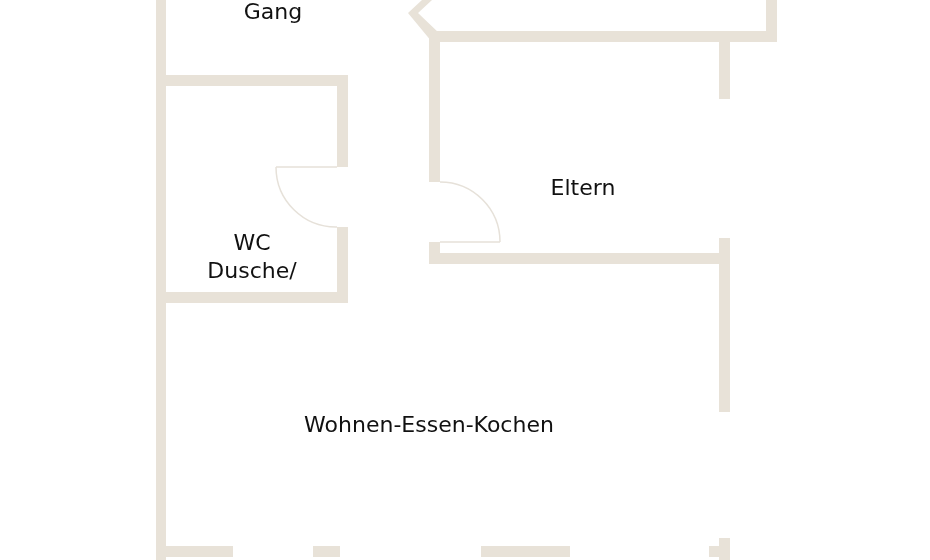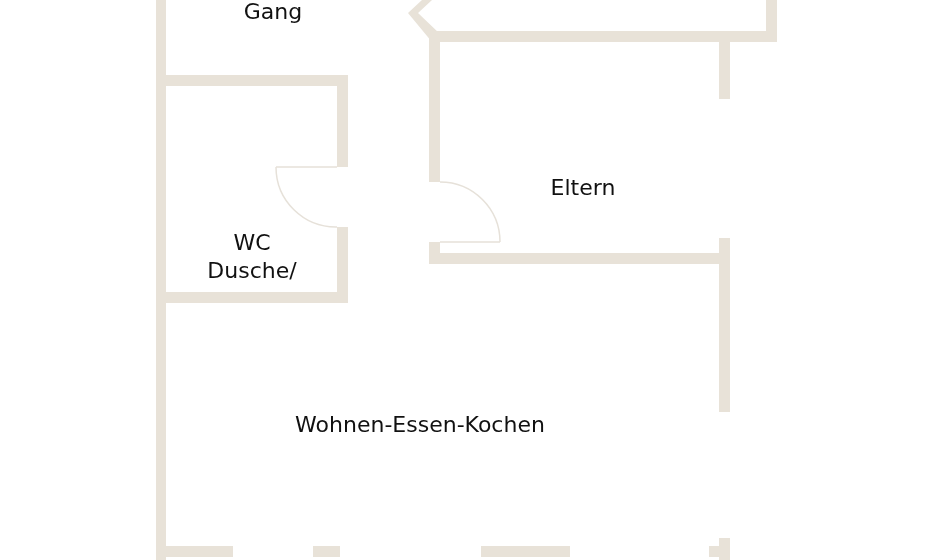--- a/index.html
+++ b/index.html
@@ -68,13 +68,13 @@
 
 <div class="room-label" style="left:273px; top:12px;">Gang</div>
 
 <div class="room-label" style="left:583px; top:152px;margin-top:36px;">Eltern</div>
 
 <div class="room-label multi" style="left:252px; top:257px;">
   <div>WC</div>
   <div>Dusche/</div>
 </div>
 
-<div class="room-label" style="left:420px; top:425px;">Wohnen-Essen-Kochen</div>
+<div class="room-label" style="left:429px; top:425px;">Wohnen-Essen-Kochen</div>
 
 </body></html>

